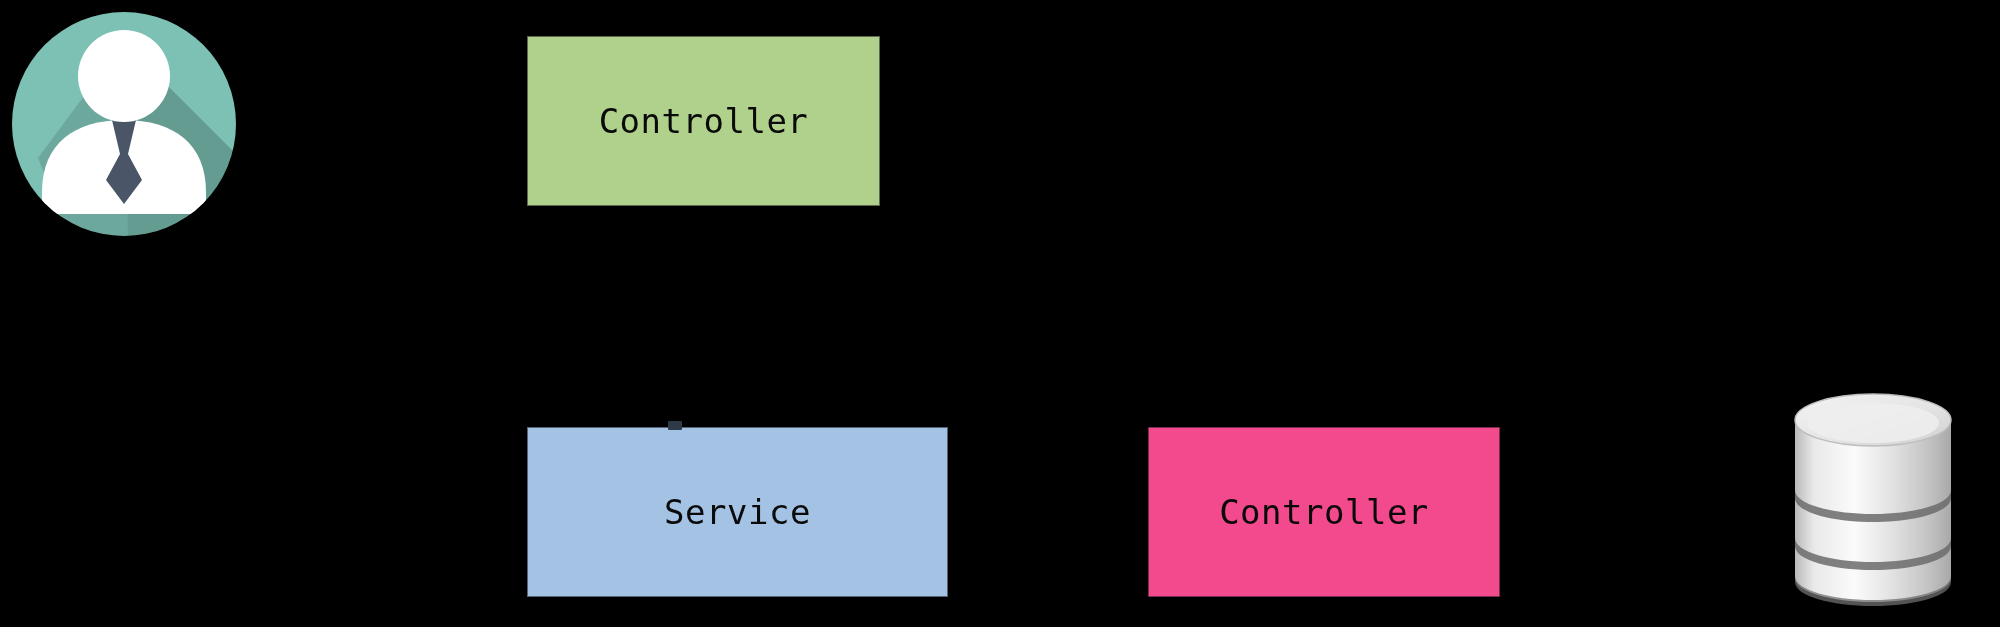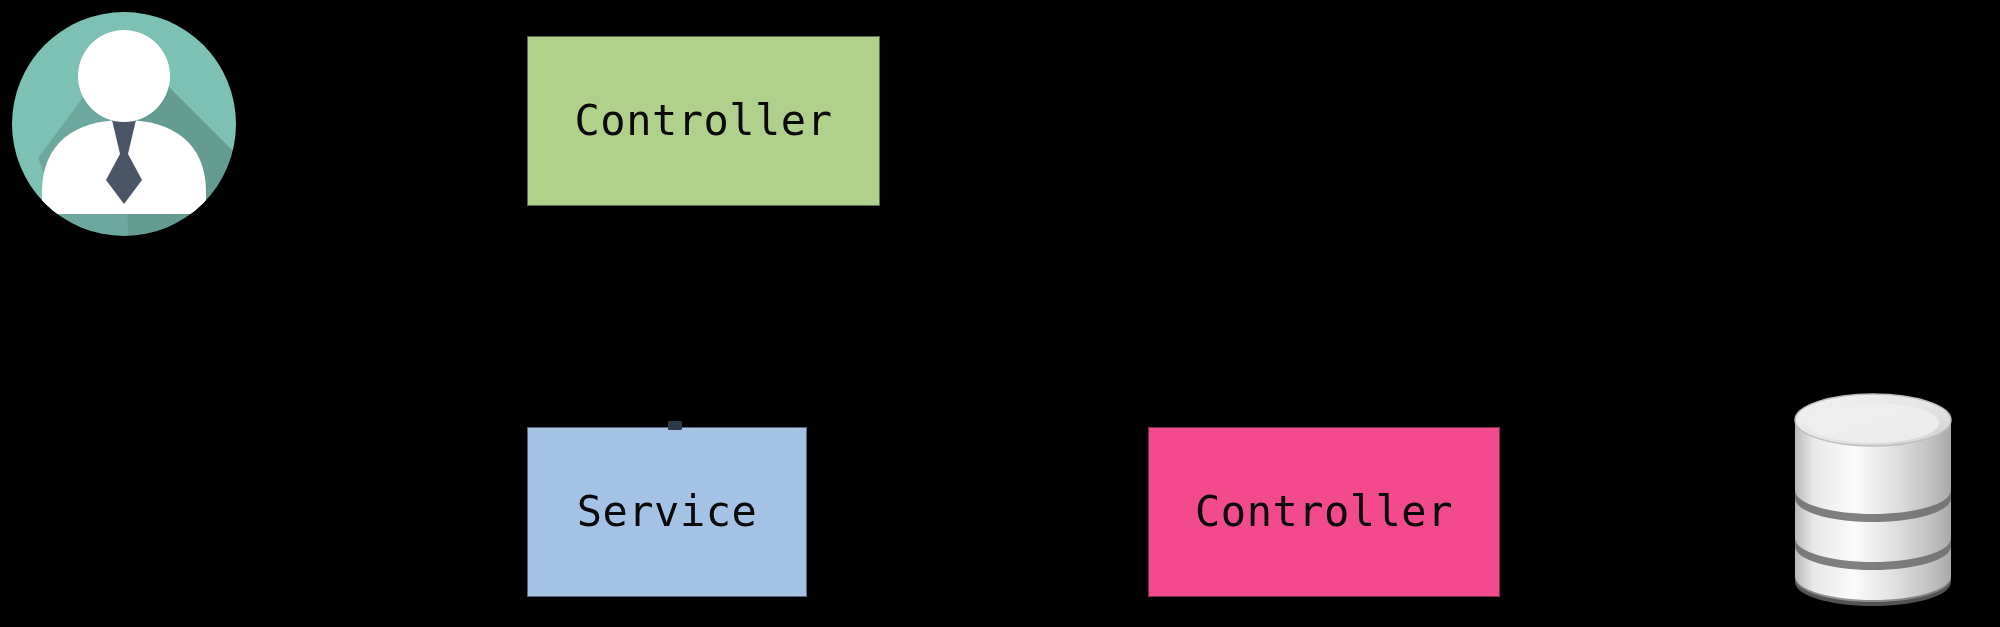--- a/index.html
+++ b/index.html
@@ -28,21 +28,21 @@
   .node-box {
     position: absolute;
     box-sizing: border-box;
     border: 1px solid rgba(20,20,30,0.55);
     display: flex;
     align-items: center;
     justify-content: center;
   }
   .node-label {
     font-family: "DejaVu Sans Mono", monospace;
-    font-size: 42px;
+    font-size: 34px;
     line-height: 1;
     letter-spacing: 0.5px;
     color: #0a0a0a;
     white-space: nowrap;
     user-select: none;
   }
 
   
   #box-controller {
     left: 527px;  top: 36px;
@@ -118,21 +118,21 @@
       </g>
 
       <circle cx="116" cy="68" r="46" fill="#ffffff"></circle>
     </svg>
   </div>
 
   <div class="node-box" id="box-controller" style="left: 527px; top: 36px; width: 353px; height: 170px; background: rgb(176, 209, 140);">
     <span class="node-label" style="color: rgb(10, 10, 10);">Controller</span>
   </div>
 
-  <div class="node-box" id="box-service" style="left: 527px; top: 427px; width: 280px; height: 170px; background: rgb(164, 194, 228);">
+  <div class="node-box" id="box-service" style="left: 527px; top: 427px; width: 421px; height: 170px; background: rgb(164, 194, 228);">
     <span class="node-label" style="color: rgb(10, 10, 10);">Service</span>
   </div>
 
   <div id="service-arrow-stub" style="left: 668px; top: 421px; width: 14px; height: 9px; background: rgb(47, 58, 71);"></div>
 
   <div class="node-box" id="box-repository" style="left: 1148px; top: 427px; width: 352px; height: 170px; background: rgb(242, 74, 140);">
     <span class="node-label" style="color: rgb(10, 10, 10);">Controller</span>
   </div>
 
   <div id="database-icon" style="left: 1775px; top: 378px; width: 196px; height: 242px;">

